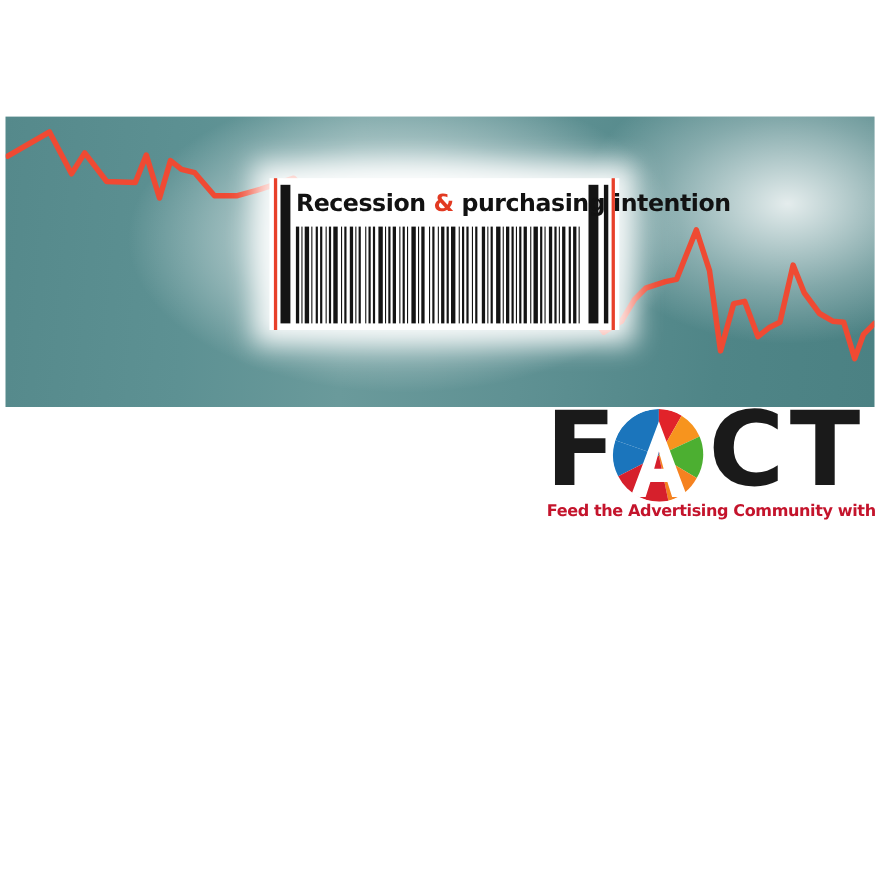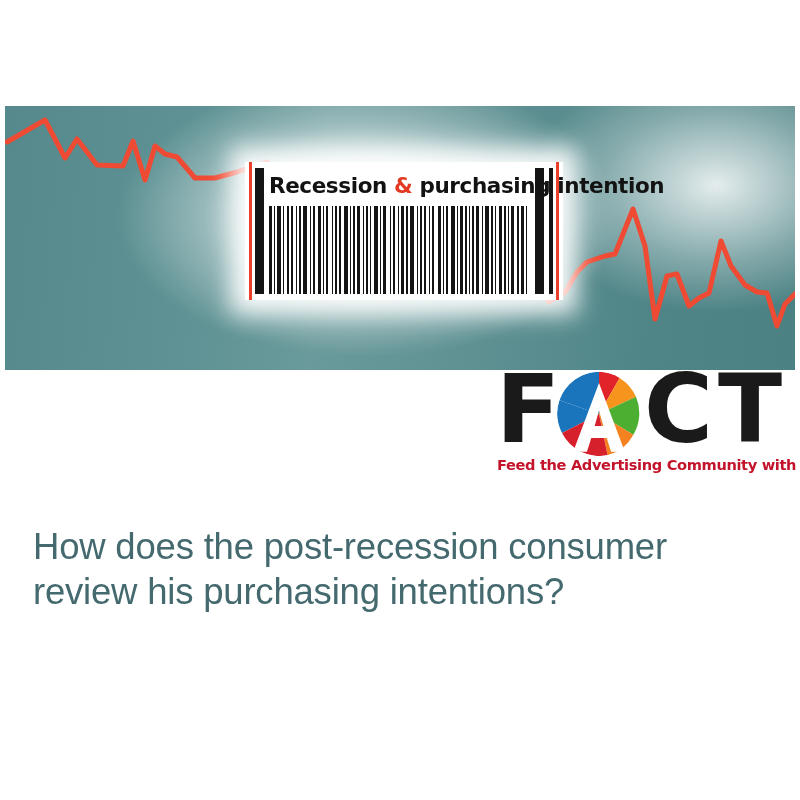--- a/index.html
+++ b/index.html
@@ -336,15 +336,13 @@
                  M45 64 L50 46 L55 64 Z" fill="#ffffff" fill-rule="evenodd"></path>
 
         <path d="M13 84 L87 84 L84 89 L16 89 Z" fill="#ffffff" opacity="0"></path>
       </g>
     </svg>
   </div>
   <div id="fact-tagline">Feed the Advertising Community with Trends</div>
 </div>
 
 <div id="title-block">
-  <h1 id="slide-title">How does the post-recession consumer
-review his purchasing intentions?</h1>
 </div>
 
 </body></html>

